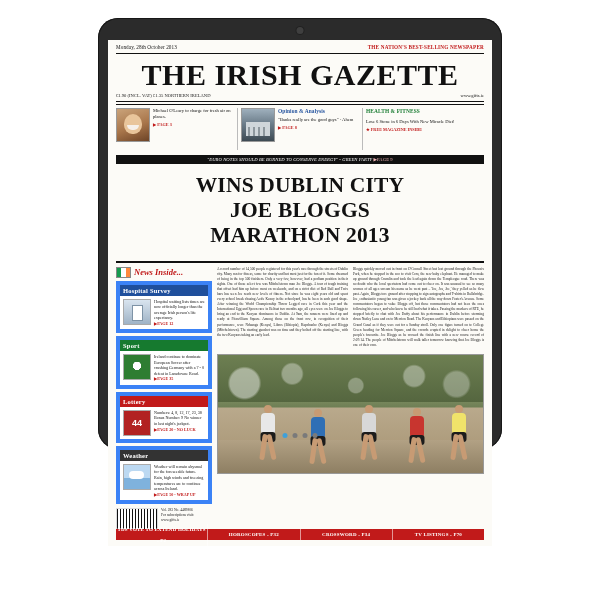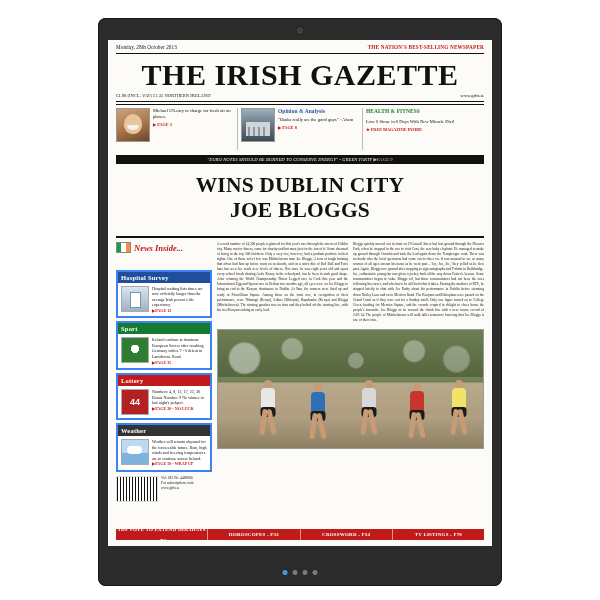--- a/index.html
+++ b/index.html
@@ -17,23 +17,23 @@
     position: relative;
     width: 600px;
     height: 600px;
     background: #ffffff;
   }
   .device {
     position: absolute;
     left: 98px;
     top: 18px;
     width: 404px;
-    height: 568px;
+    height: 431px;
     background: #2b2b2b;
-    border-radius: 8px;
+    border-radius: 20px;
     box-shadow: 0 0 0 1px #171717 inset;
   }
   .device-inner {
     position: absolute;
     left: 10px;
     top: 22px;
     width: 384px;
     height: 506px;
     background: #fdfdfb;
     overflow: hidden;
@@ -215,38 +215,38 @@
     display: flex;
     gap: 5px;
     padding: 4px 8px 0 8px;
     height: 250px;
   }
   .col-left { width: 96px; flex: 0 0 96px; }
   .col-right { flex: 1; display: flex; flex-direction: column; }
 
   .news-inside {
     display: flex;
-    align-items: flex-end;
+    align-items: center;
     gap: 3px;
-    margin-bottom: 17px;
+    margin-bottom: 3px;
   }
   .news-inside .flag {
     width: 13px; height: 9px;
     background: linear-gradient(90deg,#169b4f 0 33.3%, #ffffff 33.3% 66.6%, #ff8a3d 66.6% 100%);
     border: 1px solid #888;
   }
   .news-inside .ni-text {
     font-weight: bold;
     font-size: 8.5px;
     color: #c11a1a;
     font-style: italic;
   }
 
   .sidebox {
-    border: 2px solid #3b82f6;
+    border: 4px solid #3b82f6;
     margin-bottom: 3px;
     background: #fff;
   }
   .sidebox h4 {
     margin: 0;
     font-size: 6.5px;
     font-weight: bold;
     color: #fff;
     background: #1f4f9c;
     padding: 2px 3px;
@@ -445,20 +445,21 @@
         </div>
 
         <div class="banner-quote">
           <span>"EURO NOTES SHOULD BE BURNED TO CONSERVE ENERGY" - GREEN PARTY</span>
           <span class="pg">▶PAGE 9</span>
         </div>
 
         <div class="headline-wrap">
           <div class="headline">WINS DUBLIN CITY</div>
           <div class="headline">JOE BLOGGS</div>
+          <div class="headline">MARATHON 2013</div>
         </div>
         <div class="rule-after-head"></div>
 
         <div class="body-cols">
 
           <div class="col-left">
             <div class="news-inside">
               <span class="flag"></span>
               <span class="ni-text">News Inside...</span>
             </div>

